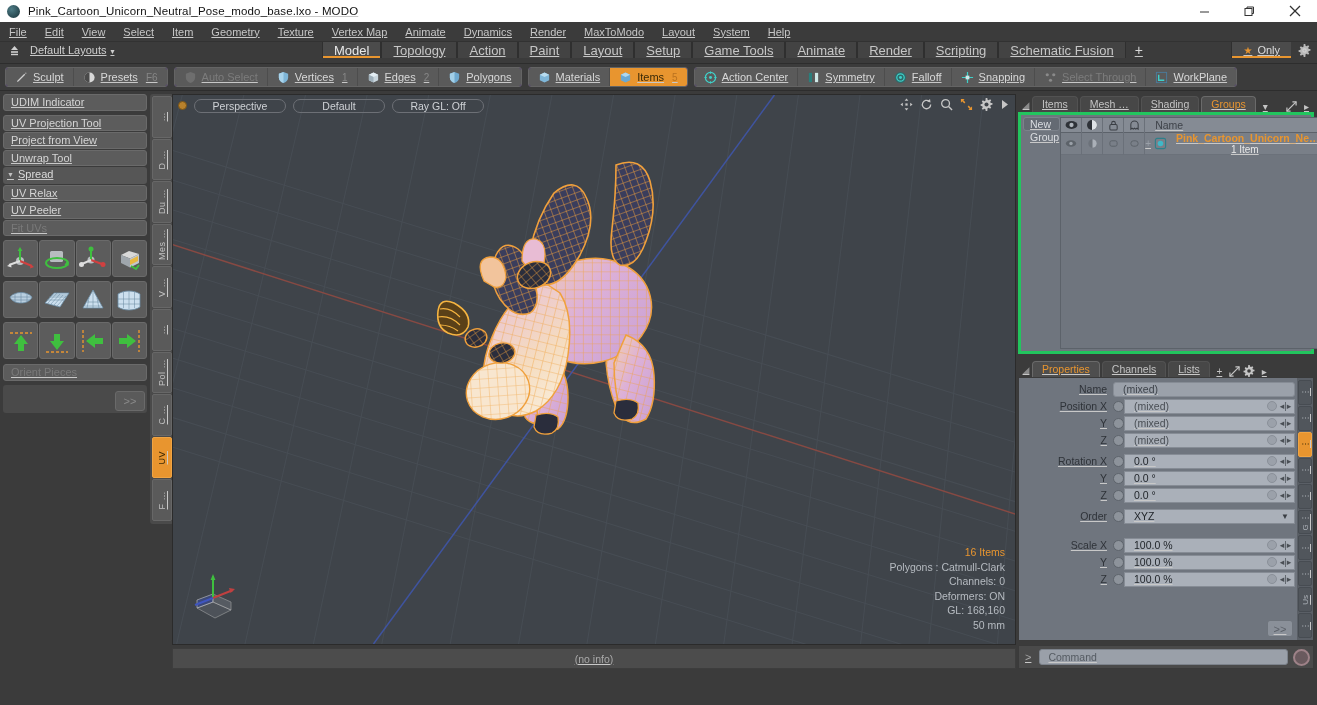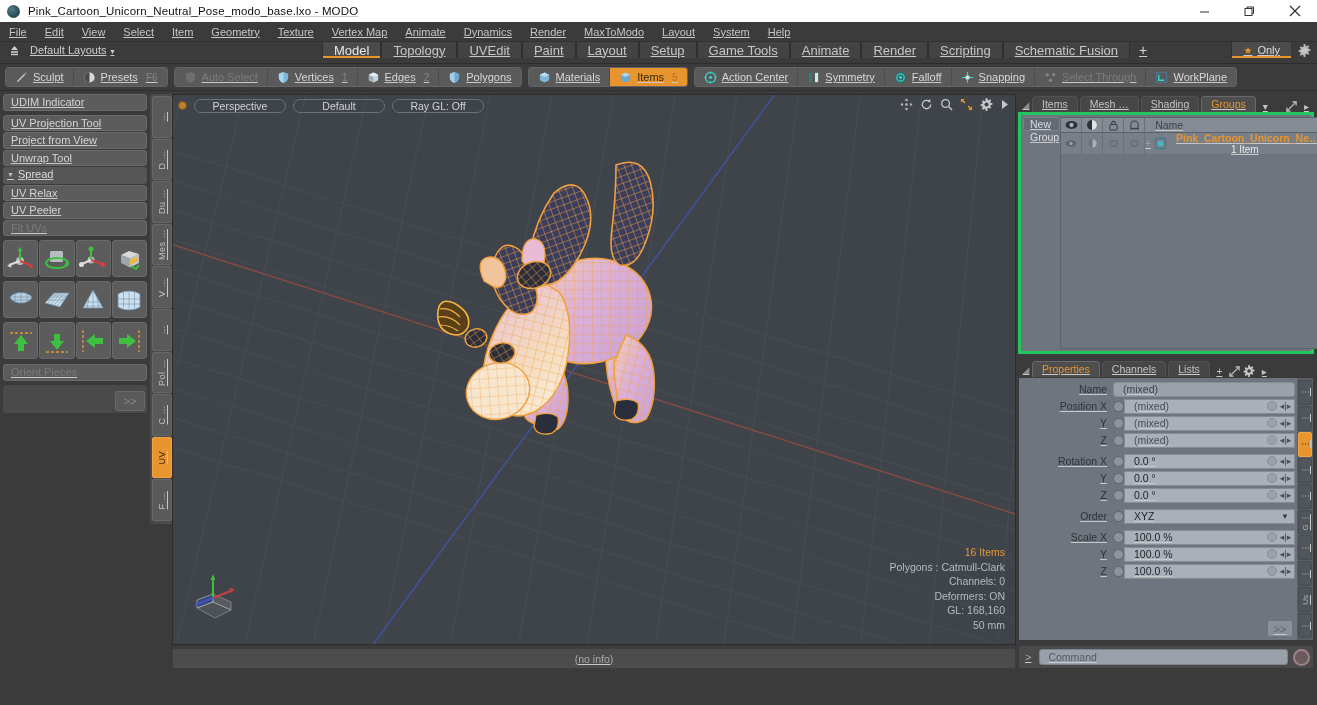--- a/index.html
+++ b/index.html
@@ -347,21 +347,21 @@
           <rect x="3" y="9.8" width="7" height="1.4" fill="#d0d0d0"></rect>
         </svg>
       </div>
       <div class="default-layouts">
         <span>Default Layouts</span><span class="caret-sm">▾</span>
       </div>
     </div>
     <div class="layout-tabs">
       <div class="ltab active">Model</div>
       <div class="ltab">Topology</div>
-      <div class="ltab">UVEdit</div>
+      <div class="ltab">Action</div>
       <div class="ltab">Paint</div>
       <div class="ltab">Layout</div>
       <div class="ltab">Setup</div>
       <div class="ltab">Game Tools</div>
       <div class="ltab">Animate</div>
       <div class="ltab">Render</div>
       <div class="ltab">Scripting</div>
       <div class="ltab">Schematic Fusion</div>
       <div class="ltab plus">+</div>
       <div class="layout-spacer"></div>
@@ -1023,21 +1023,21 @@
 
           <div class="prow" style="margin-top:4px">
             <div class="plabel">Order</div>
             <div class="pdot"></div>
             <div class="pdropdown">
               <span>XYZ</span>
               <span class="dc">▼</span>
             </div>
           </div>
 
-          <div class="prow" style="margin-top:4px">
+          <div class="prow" style="margin-top:12px">
             <div class="plabel">Scale X</div>
             <div class="pdot"></div>
             <div class="pfield">
               <span>100.0 %</span>
               <span class="knob"></span>
               <span class="arrows">◂|▸</span>
             </div>
           </div>
           <div class="prow">
             <div class="plabel">Y</div>

